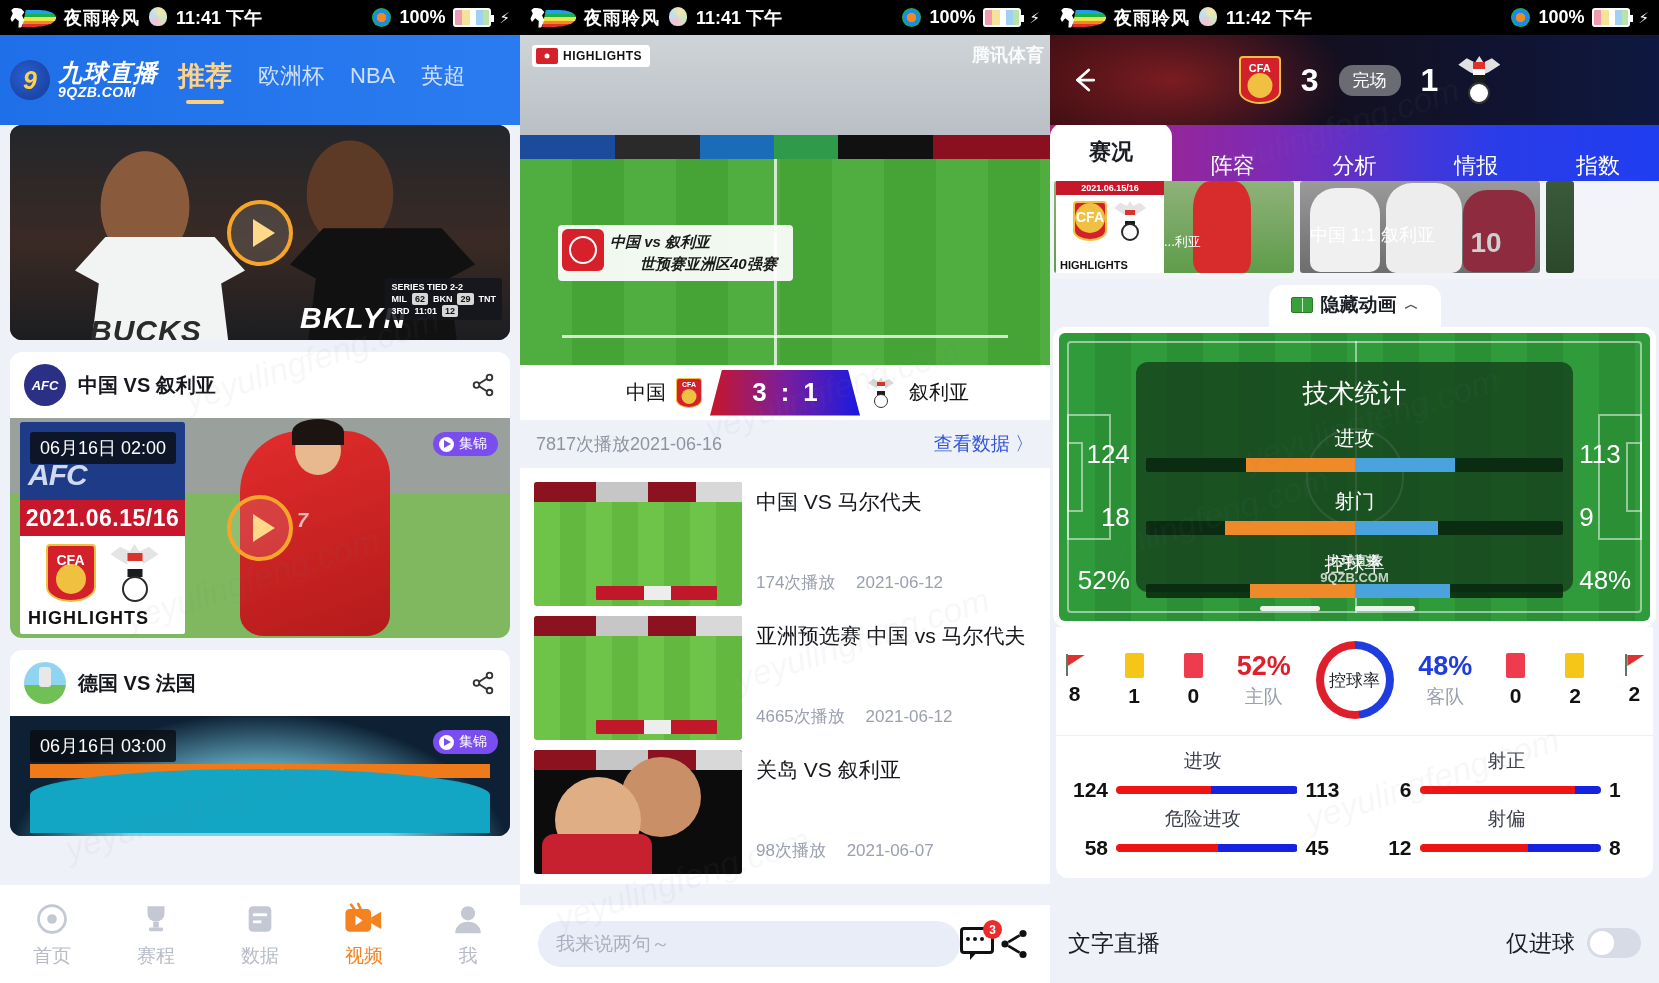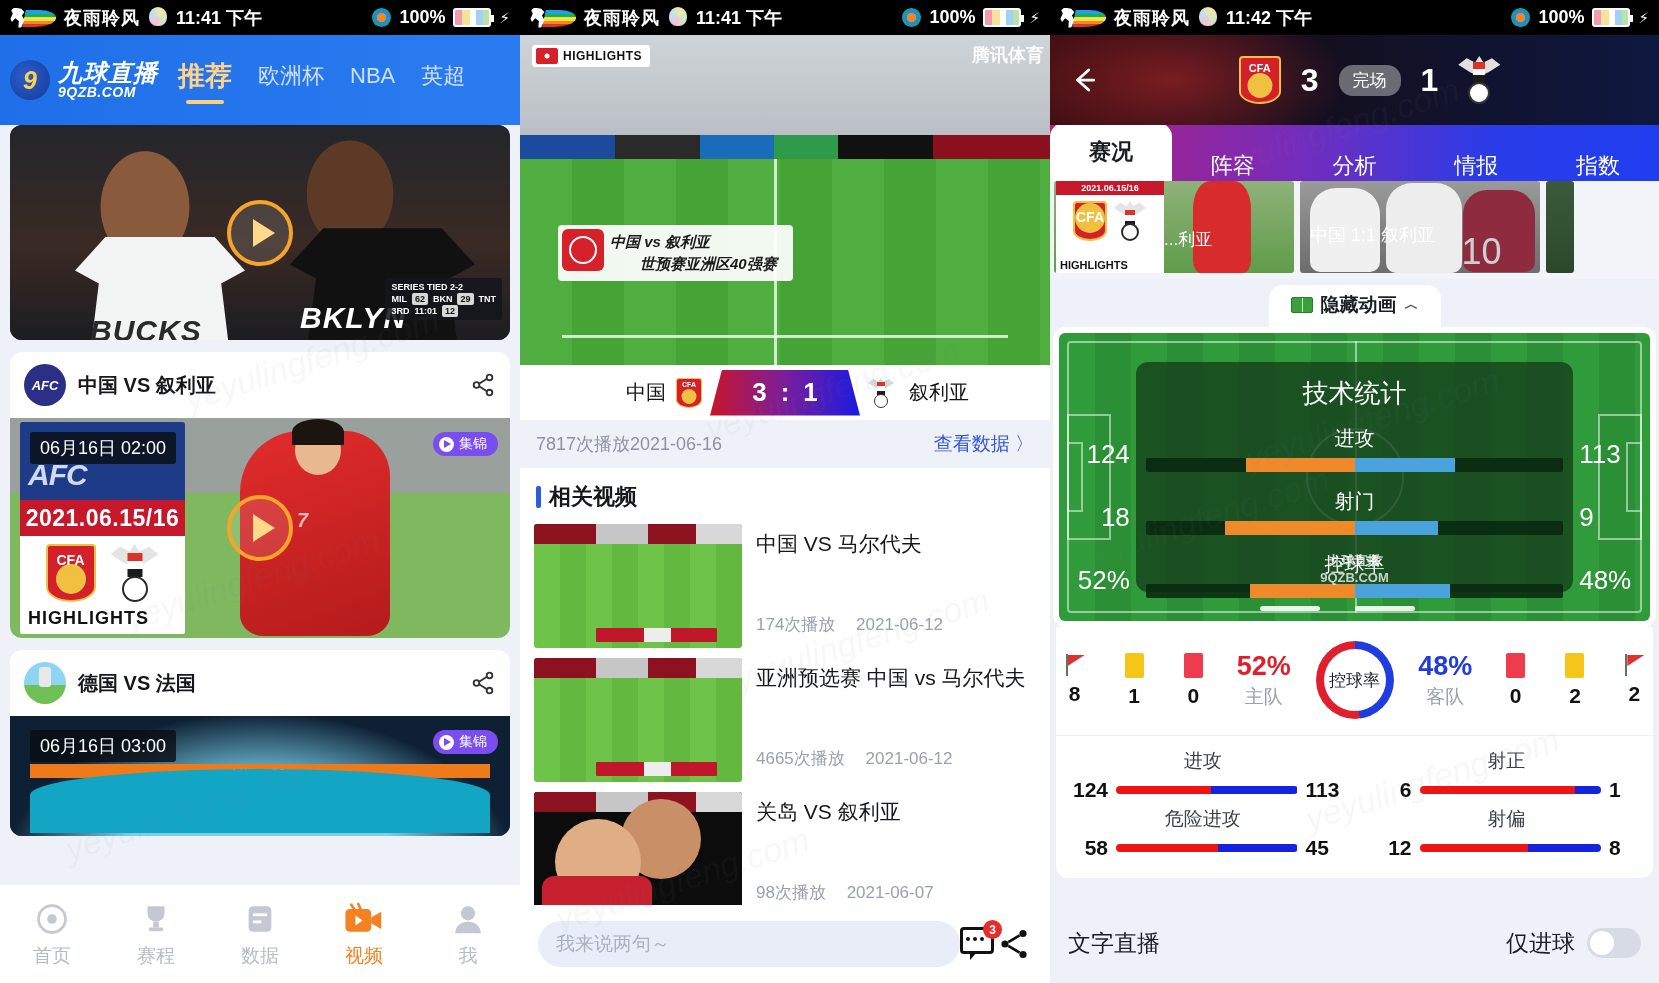--- a/index.html
+++ b/index.html
@@ -279,29 +279,29 @@
   .p3-strip { height:98px; display:flex; gap:6px; padding:0 4px; overflow:hidden; background:#f2f4fa; }
   .stripcard { width:240px; height:92px; border-radius:3px; position:relative; overflow:hidden; flex:none; }
   .sc1 { background:linear-gradient(180deg,#8fb27a,#5f9c4a); }
   .sc1 .pl { position:absolute; right:18%; top:0; width:58px; height:92px; background:#d82b2b;
      border-radius:30% 30% 14% 14%; }
   .sc1 .poster { position:absolute; left:2px; top:0; bottom:0; width:108px; background:#fff; }
   .sc1 .poster .bar { height:14px; background:#c6172b; color:#fff; font-size:9px; font-weight:bold;
      display:flex; align-items:center; justify-content:center; }
   .sc1 .poster .flags { display:flex; gap:6px; justify-content:center; padding-top:6px; }
   .sc1 .poster .hl { position:absolute; left:4px; bottom:2px; font-size:11px; font-weight:bold; color:#111; }
-  .sc1 .lbl { position:absolute; left:110px; bottom:22px; color:#fff; font-size:17px;text-align:center; }
+  .sc1 .lbl { position:absolute; left:110px; bottom:22px; color:#fff; font-size:13px;text-align:center; }
   .sc2 { background:linear-gradient(180deg,#9a9a9a,#6d6d6d); }
   .sc2 .p1f { position:absolute; left:4%; top:8%; width:70px; height:84px; background:#f0f0f0;
      border-radius:26px 26px 10px 10px; }
   .sc2 .p2f { position:absolute; left:36%; top:2%; width:76px; height:90px; background:#ededed;
      border-radius:26px 26px 10px 10px; }
   .sc2 .p3f { position:absolute; left:68%; top:10%; width:72px; height:82px; background:#8e2b3e;
      border-radius:24px 24px 10px 10px; }
-  .sc2 .n10 { position:absolute; right:16%; bottom:0; color:#cfcfcf; font-size:36px; font-weight:normal; }
+  .sc2 .n10 { position:absolute; right:16%; bottom:14px; color:#cfcfcf; font-size:28px; font-weight:bold; }
   .sc2 .lbl { position:absolute; left:10px; bottom:26px; color:#fff; font-size:18px; }
   .sc3 { width:28px; background:linear-gradient(180deg,#3a5a3a,#2c482c); }
 
   .p3-hide { display:flex; justify-content:center; margin-top:6px; }
   .p3-hide .pill { background:#fff; border-radius:14px 14px 0 0; padding:7px 22px 9px;
      display:flex; align-items:center; gap:8px; font-size:19px; font-weight:bold; color:#1a1d24; }
   .p3-hide .fieldic { width:22px; height:16px; background:#3aa03a; border:1.5px solid #2a7a2a;
      border-radius:2px; position:relative; }
   .p3-hide .fieldic:after { content:""; position:absolute; left:50%; top:0; bottom:0; width:1.5px; background:#cfe8cf; }
   .p3-hide .chev { font-size:14px; color:#555; }
@@ -610,24 +610,20 @@
         <span>叙利亚</span>
       </div>
     </div>
 
     <div class="p2-meta">
       <div>7817次播放2021-06-16</div>
       <div class="link">查看数据 〉</div>
     </div>
 
     <div class="p2-rel">
-      <div class="p2-relhead">
-        <span class="bar"></span>
-        <span class="t">相关视频</span>
-      </div>
 
       <div class="relitem">
         <div class="relthumb">
             <div class="adband"></div>
             <div class="scorebar"></div>
           </div>
         <div class="relinfo">
           <div class="reltitle">中国 VS 马尔代夫</div>
           <div class="relmeta">
             <span>174次播放</span>

